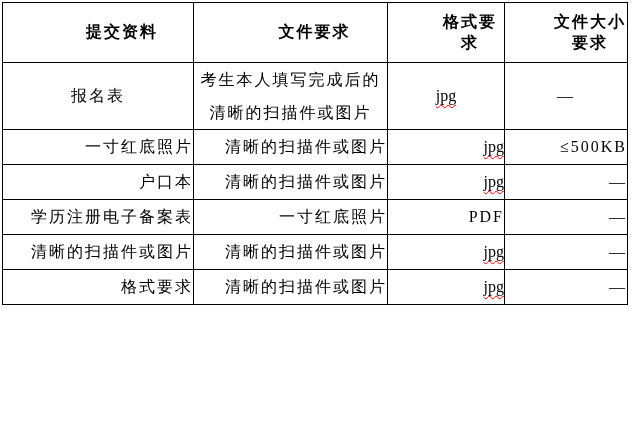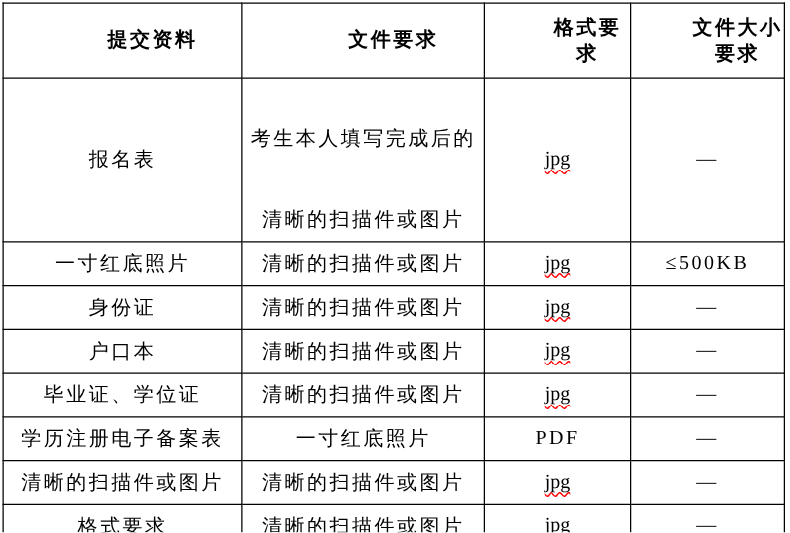--- a/index.html
+++ b/index.html
@@ -36,24 +36,23 @@
   }
   .req-table th {
     font-weight: bold;
     height: 59px;
     padding-left: 48px;
   }
   .req-table td {
     font-weight: normal;
   }
   tr.row-tall td { height: 66px; }
-  tr.row-std  td { height: 34px; }
+  tr.row-std  td { height: 34px; text-align: right; }
   .two-line div {
     line-height: 33px;
-    margin-top: 32px;
   }
   .misspelled {
     display: inline-block;
     text-decoration: underline;
     text-decoration-style: wavy;
     text-decoration-color: #ff0000;
     text-decoration-thickness: 1px;
     text-underline-offset: 3px;
     letter-spacing: 0;
   }
@@ -90,33 +89,21 @@
         <td><span class="misspelled">jpg</span></td>
         <td>—</td>
       </tr>
       <tr class="row-std">
         <td>一寸红底照片</td>
         <td>清晰的扫描件或图片</td>
         <td><span class="misspelled">jpg</span></td>
         <td class="latin">≤500KB</td>
       </tr>
       <tr class="row-std">
-        <td>身份证</td>
-        <td>清晰的扫描件或图片</td>
-        <td><span class="misspelled">jpg</span></td>
-        <td>—</td>
-      </tr>
-      <tr class="row-std">
         <td>户口本</td>
-        <td>清晰的扫描件或图片</td>
-        <td><span class="misspelled">jpg</span></td>
-        <td>—</td>
-      </tr>
-      <tr class="row-std">
-        <td>毕业证、学位证</td>
         <td>清晰的扫描件或图片</td>
         <td><span class="misspelled">jpg</span></td>
         <td>—</td>
       </tr>
       <tr class="row-std">
         <td>学历注册电子备案表</td>
         <td>一寸红底照片</td>
         <td class="latin">PDF</td>
         <td>—</td>
       </tr>

